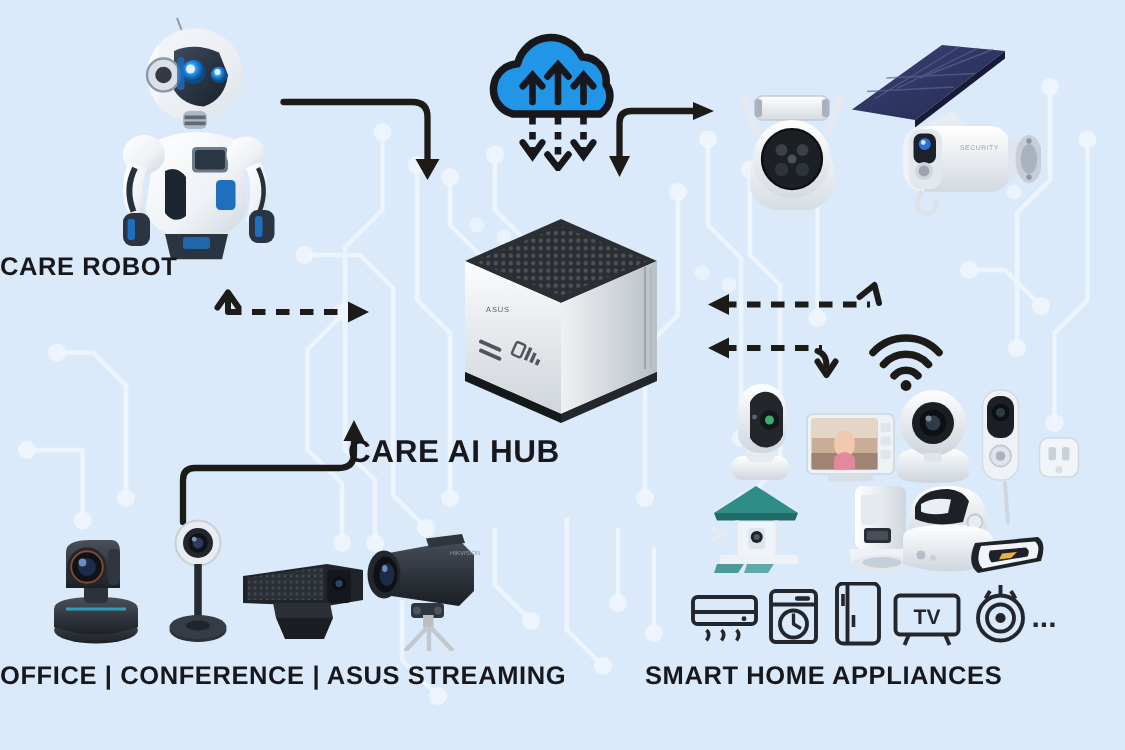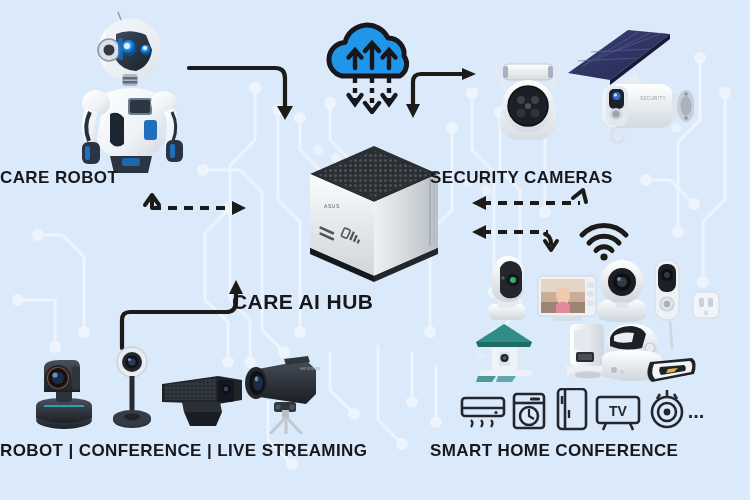--- a/index.html
+++ b/index.html
@@ -340,21 +340,20 @@
 
     <path d="M106 64 L118 70 L118 86 L106 92 Z" fill="#dfe5ec"></path>
     <ellipse cx="120" cy="78" rx="9" ry="16" fill="#c6ced7"></ellipse>
     <ellipse cx="120" cy="78" rx="5.5" ry="10" fill="#aab3bd"></ellipse>
     <circle cx="120" cy="66" r="1.8" fill="#8d96a1"></circle>
     <circle cx="120" cy="90" r="1.8" fill="#8d96a1"></circle>
 
     <path d="M48 100 Q42 112 50 114 Q58 116 58 106" fill="none" stroke="#dbe1e8" stroke-width="3" stroke-linecap="round"></path>
   </svg>
 
-  <div class="label lbl-sec abs">SECURITY CAMERAS</div>
 
   <svg class="abs" style="left:576px;top:218px;" width="56" height="44" viewBox="0 0 56 44">
     <g fill="none" stroke="#1d1b18" stroke-width="5" stroke-linecap="round">
       <path d="M6 17 A30 30 0 0 1 50 17"></path>
       <path d="M13 25 A20 20 0 0 1 43 25"></path>
       <path d="M20 32.5 A10.5 10.5 0 0 1 36 32.5"></path>
     </g>
     <circle cx="28" cy="39" r="3.6" fill="#1d1b18"></circle>
   </svg>
 
@@ -513,21 +512,21 @@
         <circle cx="16" cy="24" r="9"></circle>
         <circle cx="16" cy="24" r="3.4" fill="#23262d" stroke="none"></circle>
         <path d="M6 11 L9 6"></path>
           <path d="M16 8 L16 2"></path>
           <path d="M26 11 L23 6"></path>
       </g>
     </g>
     <text x="238" y="30" font-family="Liberation Sans, sans-serif" font-size="20" font-weight="bold" fill="#23262d" text-anchor="middle">...</text>
   </svg>
 
-  <div class="label lbl-home abs">SMART HOME CONFERENCE</div>
+  <div class="label lbl-home abs">SMART HOME APPLIANCES</div>
 
   <svg class="abs" style="left:28px;top:358px;" width="72" height="72" viewBox="0 0 72 72">
     <defs>
       <linearGradient id="dkg" x1="0" y1="0" x2="0" y2="1">
         <stop offset="0%" stop-color="#4a505a"></stop>
           <stop offset="100%" stop-color="#1c2026"></stop>
       </linearGradient>
     </defs>
     <ellipse cx="36" cy="62" rx="28" ry="9" fill="url(#dkg)"></ellipse>
     <path d="M8 48 Q8 40 36 40 Q64 40 64 48 L64 60 Q36 70 8 60 Z" fill="url(#dkg)"></path>
@@ -588,15 +587,15 @@
     <rect x="30" y="50" width="22" height="10" rx="2.5" fill="#30363e"></rect>
     <circle cx="34" cy="55" r="2.6" fill="#4d545d"></circle>
     <circle cx="48" cy="55" r="2.6" fill="#4d545d"></circle>
     <rect x="38" y="58" width="7" height="8" fill="#babfc6"></rect>
 
     <path d="M41 66 L26 82" stroke="#c3c8cf" stroke-width="3" fill="none"></path>
     <path d="M42 66 L42 82" stroke="#c3c8cf" stroke-width="3" fill="none"></path>
     <path d="M43 66 L58 82" stroke="#c3c8cf" stroke-width="3" fill="none"></path>
   </svg>
 
-  <div class="label lbl-office abs">ROBOT | CONFERENCE | LIVE STREAMING</div>
+  <div class="label lbl-office abs">OFFICE | CONFERENCE | ASUS STREAMING</div>
 
 </div>
 
 </body></html>

